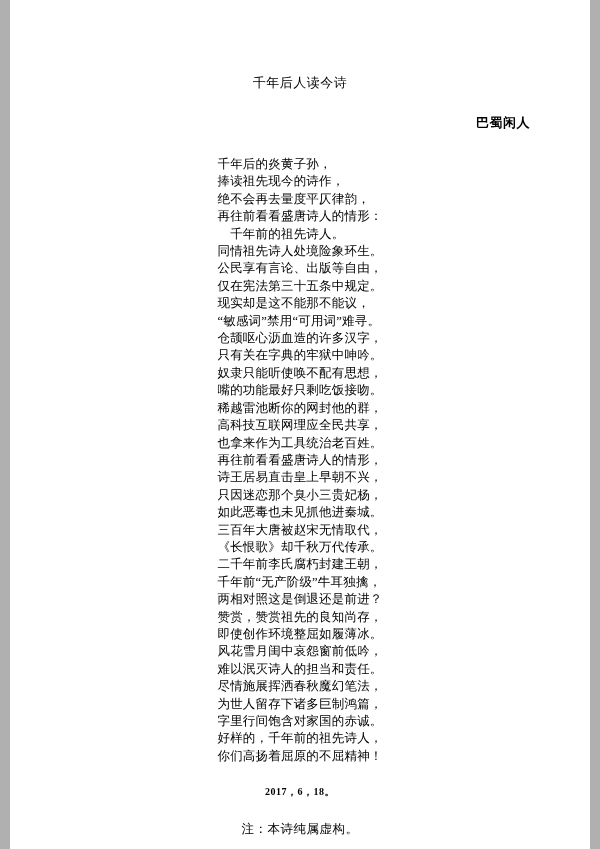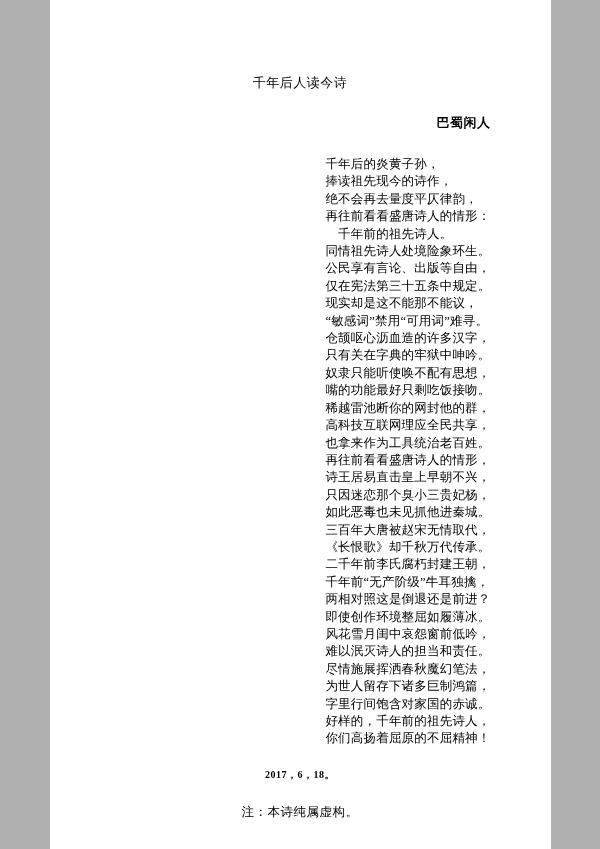--- a/index.html
+++ b/index.html
@@ -9,21 +9,21 @@
   }
   body {
     width: 600px;
     height: 849px;
     display: flex;
     justify-content: center;
     align-items: flex-start;
     font-family: "Liberation Serif", "DejaVu Serif", serif;
   }
   .page {
-    width: 501px;
+    width: 580px;
     height: 849px;
     background: #ffffff;
     position: relative;
     box-sizing: border-box;
     padding: 60px 60px 40px 60px;
   }
   .doc-title {
     text-align: center;
     font-size: 13px;
     color: #000;
@@ -38,21 +38,21 @@
     color: #000;
     font-weight: 700;
     margin-top: 22px;
     margin-bottom: 0;
     letter-spacing: 0.5px;
   }
   .poem-body {
     margin-top: 24px;
     display: flex;
     flex-direction: column;
-    align-items: flex-end;
+    align-items: center;
   }
   .poem-inner {
     display: inline-block;
     text-align: left;
   }
   .poem-line {
     font-size: 12.5px;
     line-height: 17.4px;
     color: #000;
     white-space: pre;
@@ -104,20 +104,21 @@
       <div class="poem-line">也拿来作为工具统治老百姓。</div>
       <div class="poem-line">再往前看看盛唐诗人的情形，</div>
       <div class="poem-line">诗王居易直击皇上早朝不兴，</div>
       <div class="poem-line">只因迷恋那个臭小三贵妃杨，</div>
       <div class="poem-line">如此恶毒也未见抓他进秦城。</div>
       <div class="poem-line">三百年大唐被赵宋无情取代，</div>
       <div class="poem-line">《长恨歌》却千秋万代传承。</div>
       <div class="poem-line">二千年前李氏腐朽封建王朝，</div>
       <div class="poem-line">千年前“无产阶级”牛耳独擒，</div>
       <div class="poem-line">两相对照这是倒退还是前进？</div>
+      <div class="poem-line">赞赏，赞赏祖先的良知尚存，</div>
       <div class="poem-line">即使创作环境整屈如履薄冰。</div>
       <div class="poem-line">风花雪月闺中哀怨窗前低吟，</div>
       <div class="poem-line">难以泯灭诗人的担当和责任。</div>
       <div class="poem-line">尽情施展挥洒春秋魔幻笔法，</div>
       <div class="poem-line">为世人留存下诸多巨制鸿篇，</div>
       <div class="poem-line">字里行间饱含对家国的赤诚。</div>
       <div class="poem-line">好样的，千年前的祖先诗人，</div>
       <div class="poem-line">你们高扬着屈原的不屈精神！</div>
     </div>
   </div>

